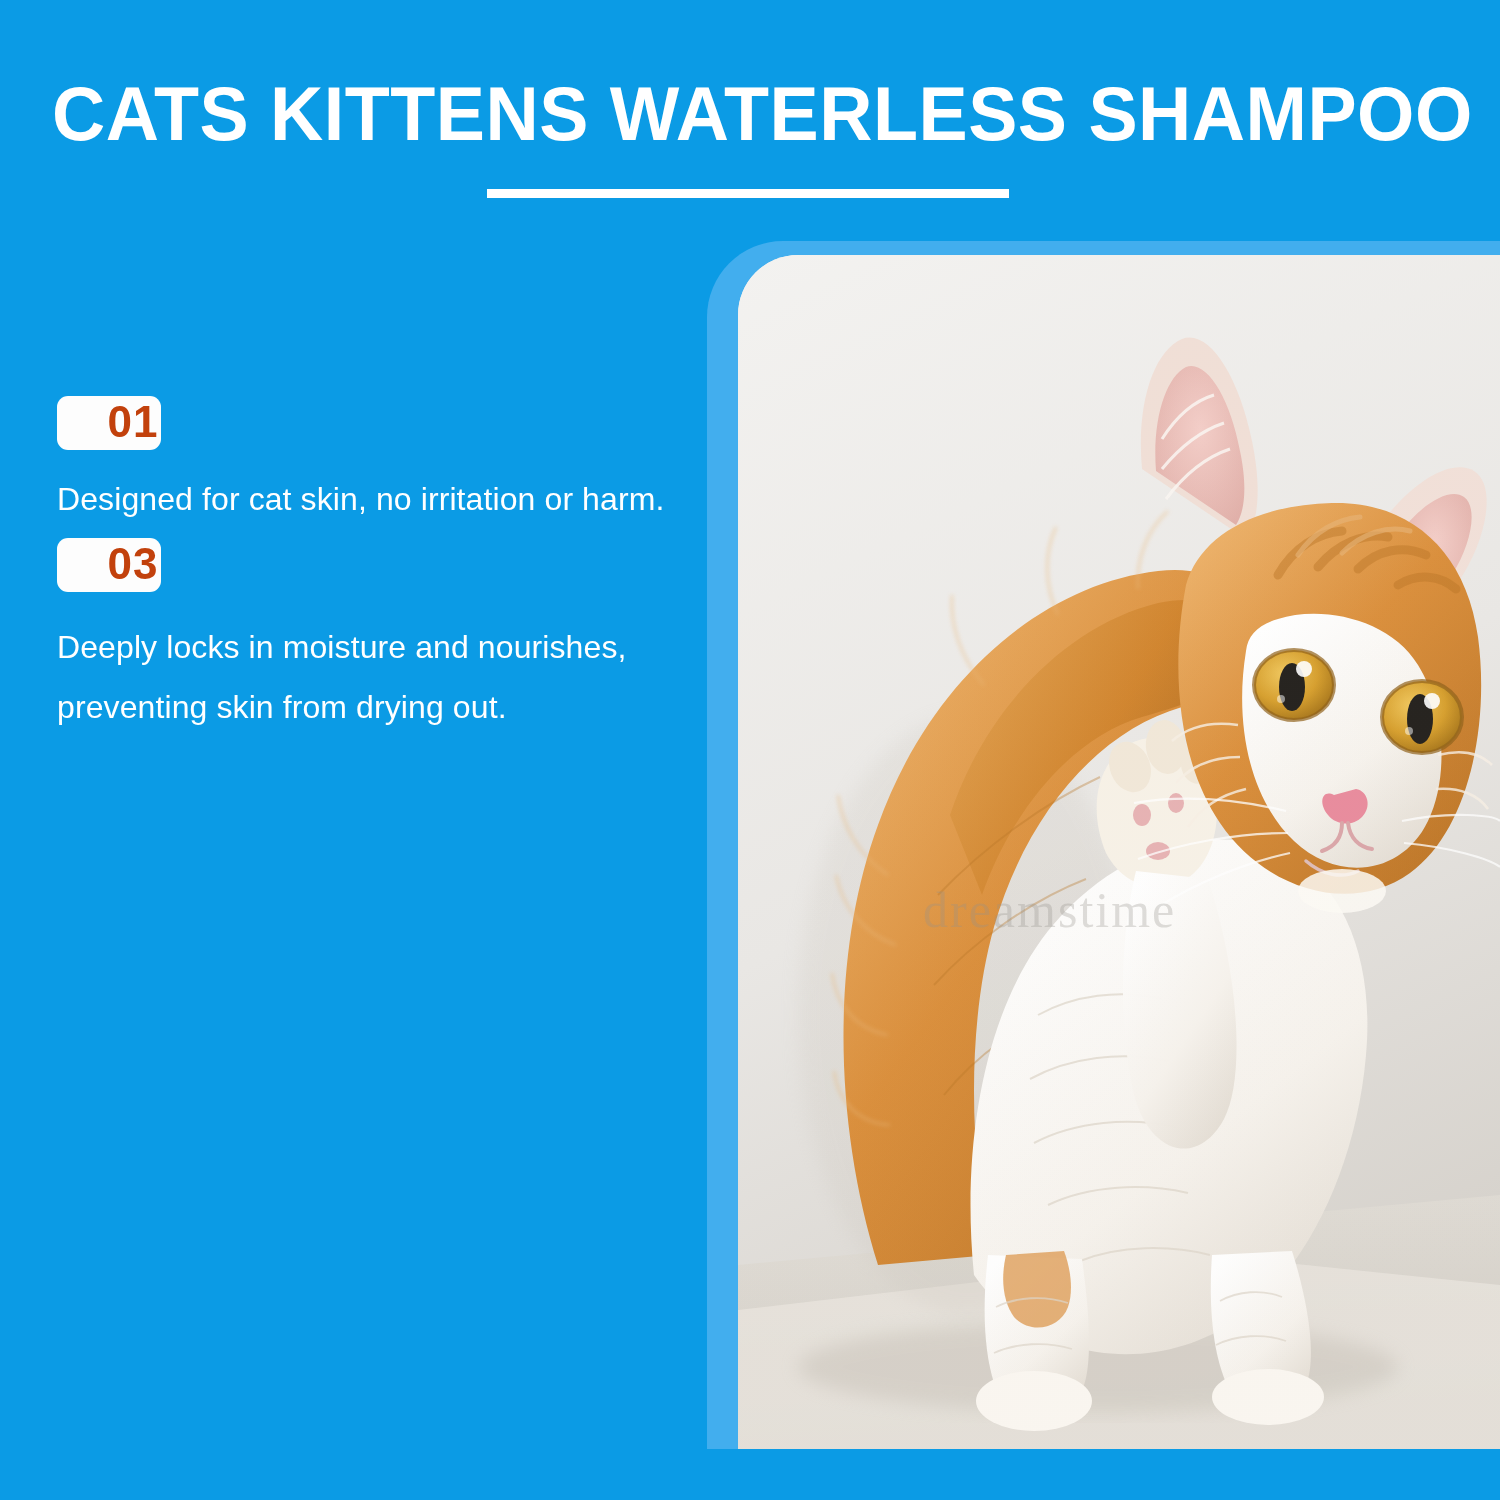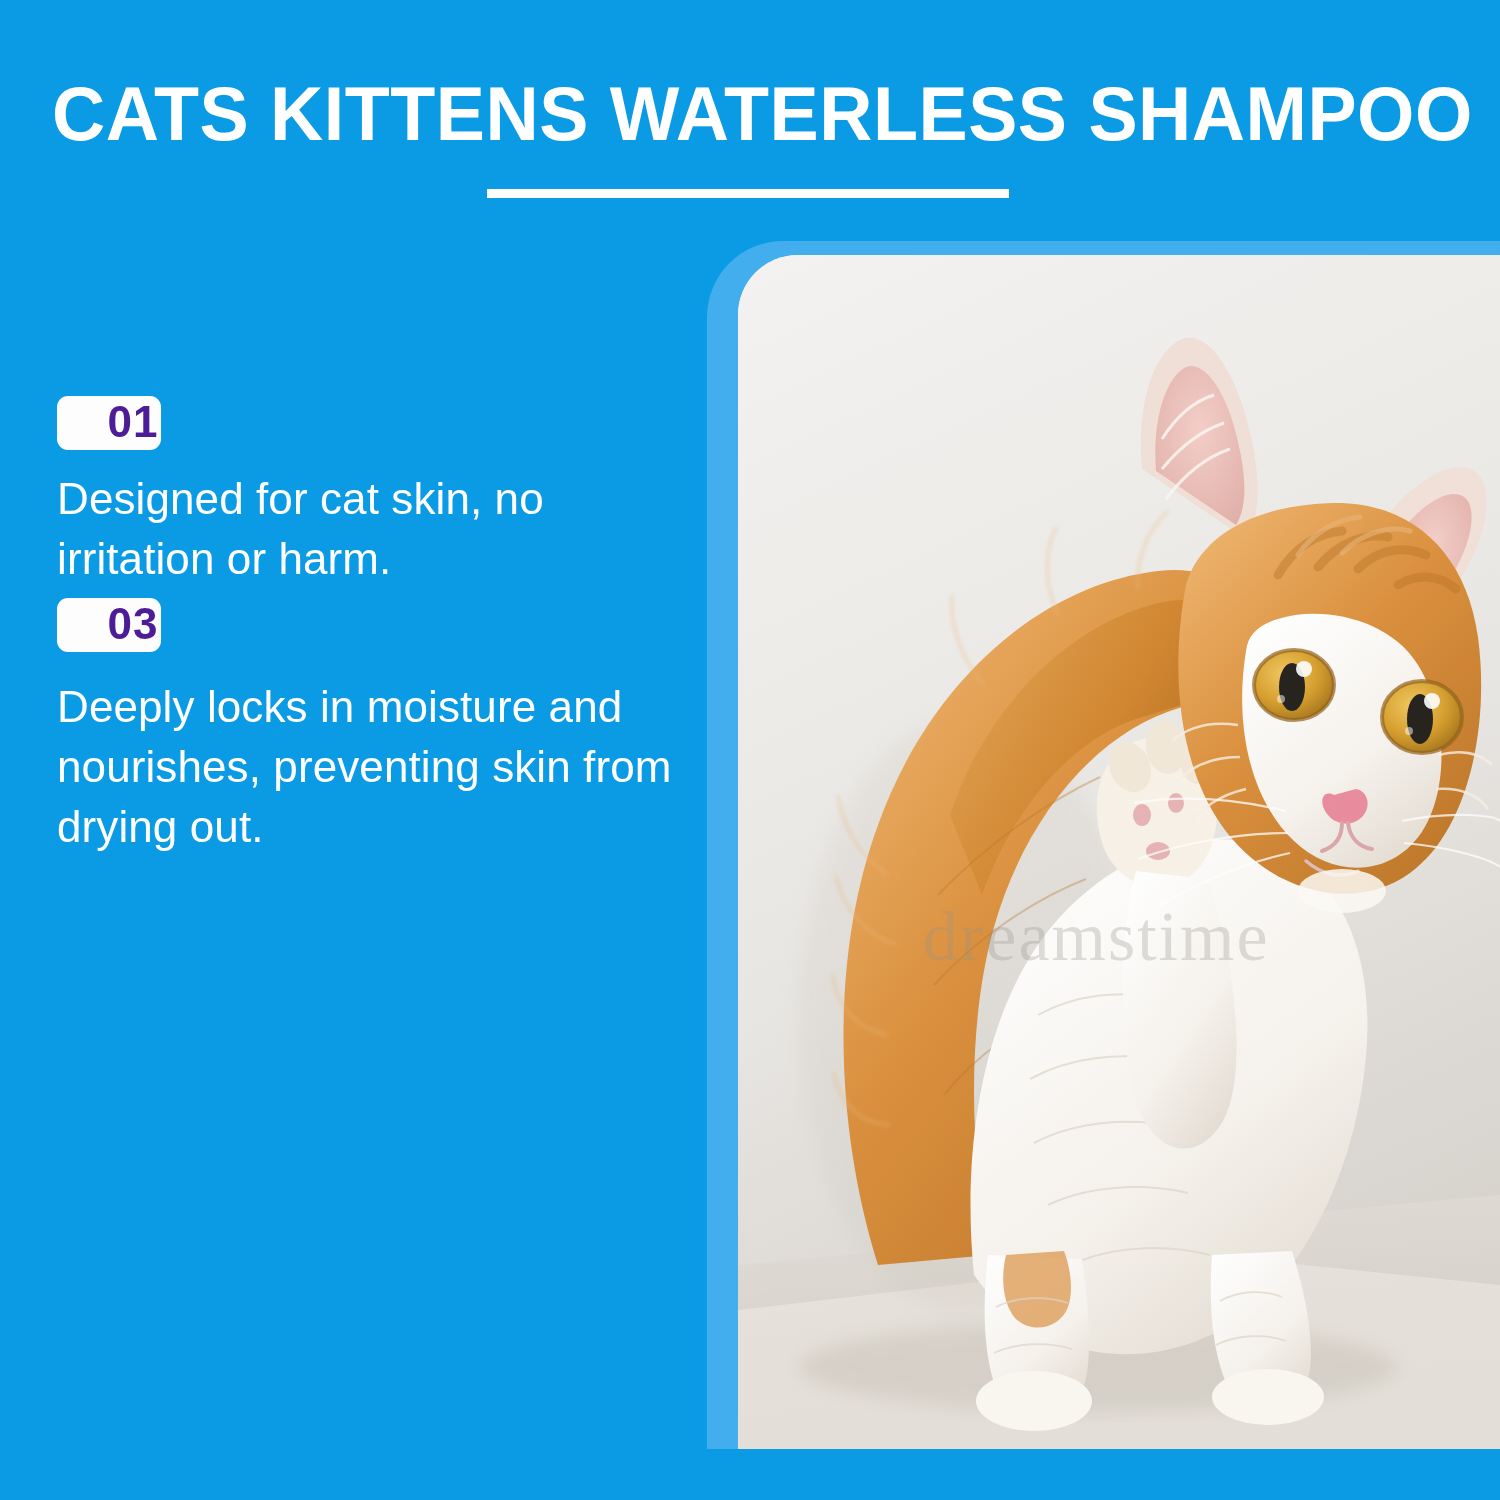--- a/index.html
+++ b/index.html
@@ -37,33 +37,33 @@
   #features {
     position:absolute;
     left:57px; top:396px;
     width:640px;
   }
   .feature { position:relative; }
   .badge {
     display:inline-block;
     background:#fdfdfd;
     border-radius:11px;
-    color:#4c1d95;
+    color:#c2410c;
     font-size:44px;
     line-height:52px;
     font-weight:600;
     text-align:center;
     width:104px;
     height:54px;
     letter-spacing:1px;
     padding-left:48px;
   }
   .feature-text {
     color:#ffffff;
-    font-size:44px;
+    font-size:32px;
     line-height:60px;
     font-weight:400;
     letter-spacing:0.1px;
     max-width:620px;
   }
   .f1 .feature-text { margin-top:19px; }
   .f2 { margin-top:9px; }
   .f2 .feature-text { margin-top:25px; }
   .f3 { margin-top:10px; }
   .f3 .feature-text { margin-top:27px; max-width:580px; }
@@ -86,22 +86,22 @@
     left:31px; top:14px;
     right:0; bottom:0;
     border-top-left-radius:60px;
     overflow:hidden;
     background:#efeeec;
   }
   #photo svg { display:block; width:100%; height:100%; }
 
   #watermark {
     position:absolute;
-    left:185px; top:642px;
-    font-size:70px;
+    left:185px; top:626px;
+    font-size:50px;
     letter-spacing:2px;
     color:rgba(150,145,140,0.30);
     font-family:"Liberation Serif", serif;
     pointer-events:none;
     white-space:nowrap;
   }
 </style>
 </head>
 <body>
 

